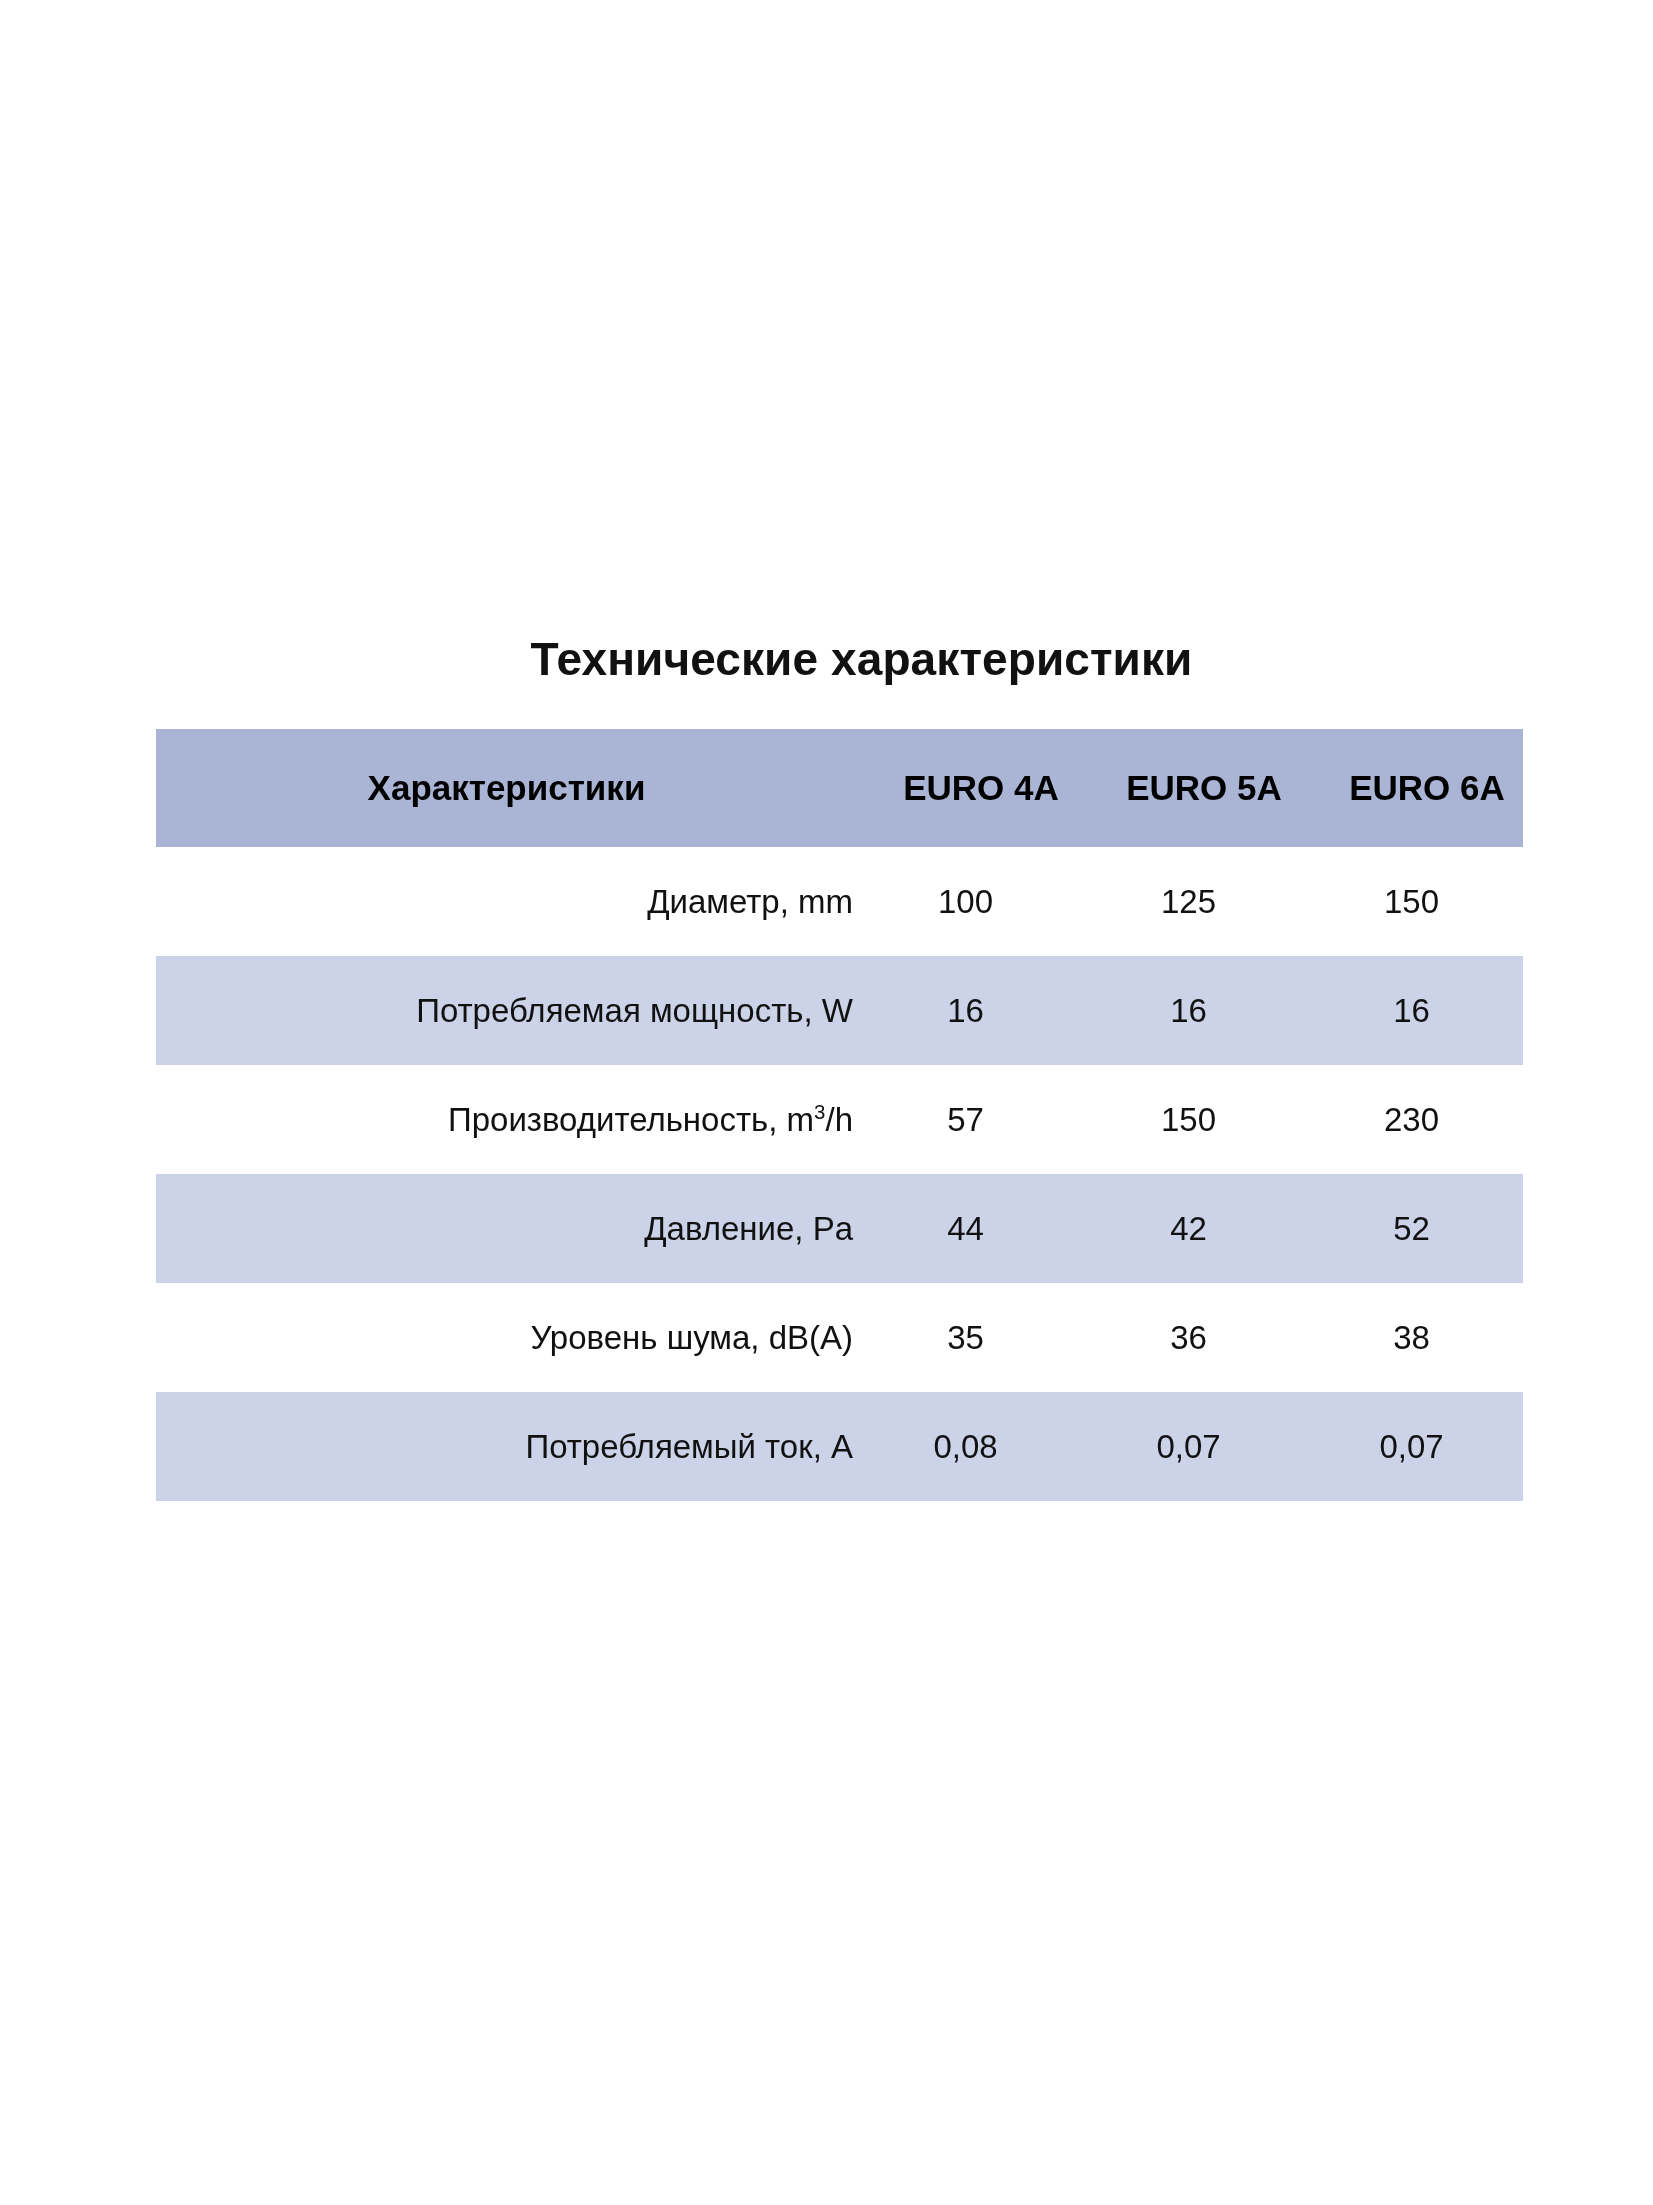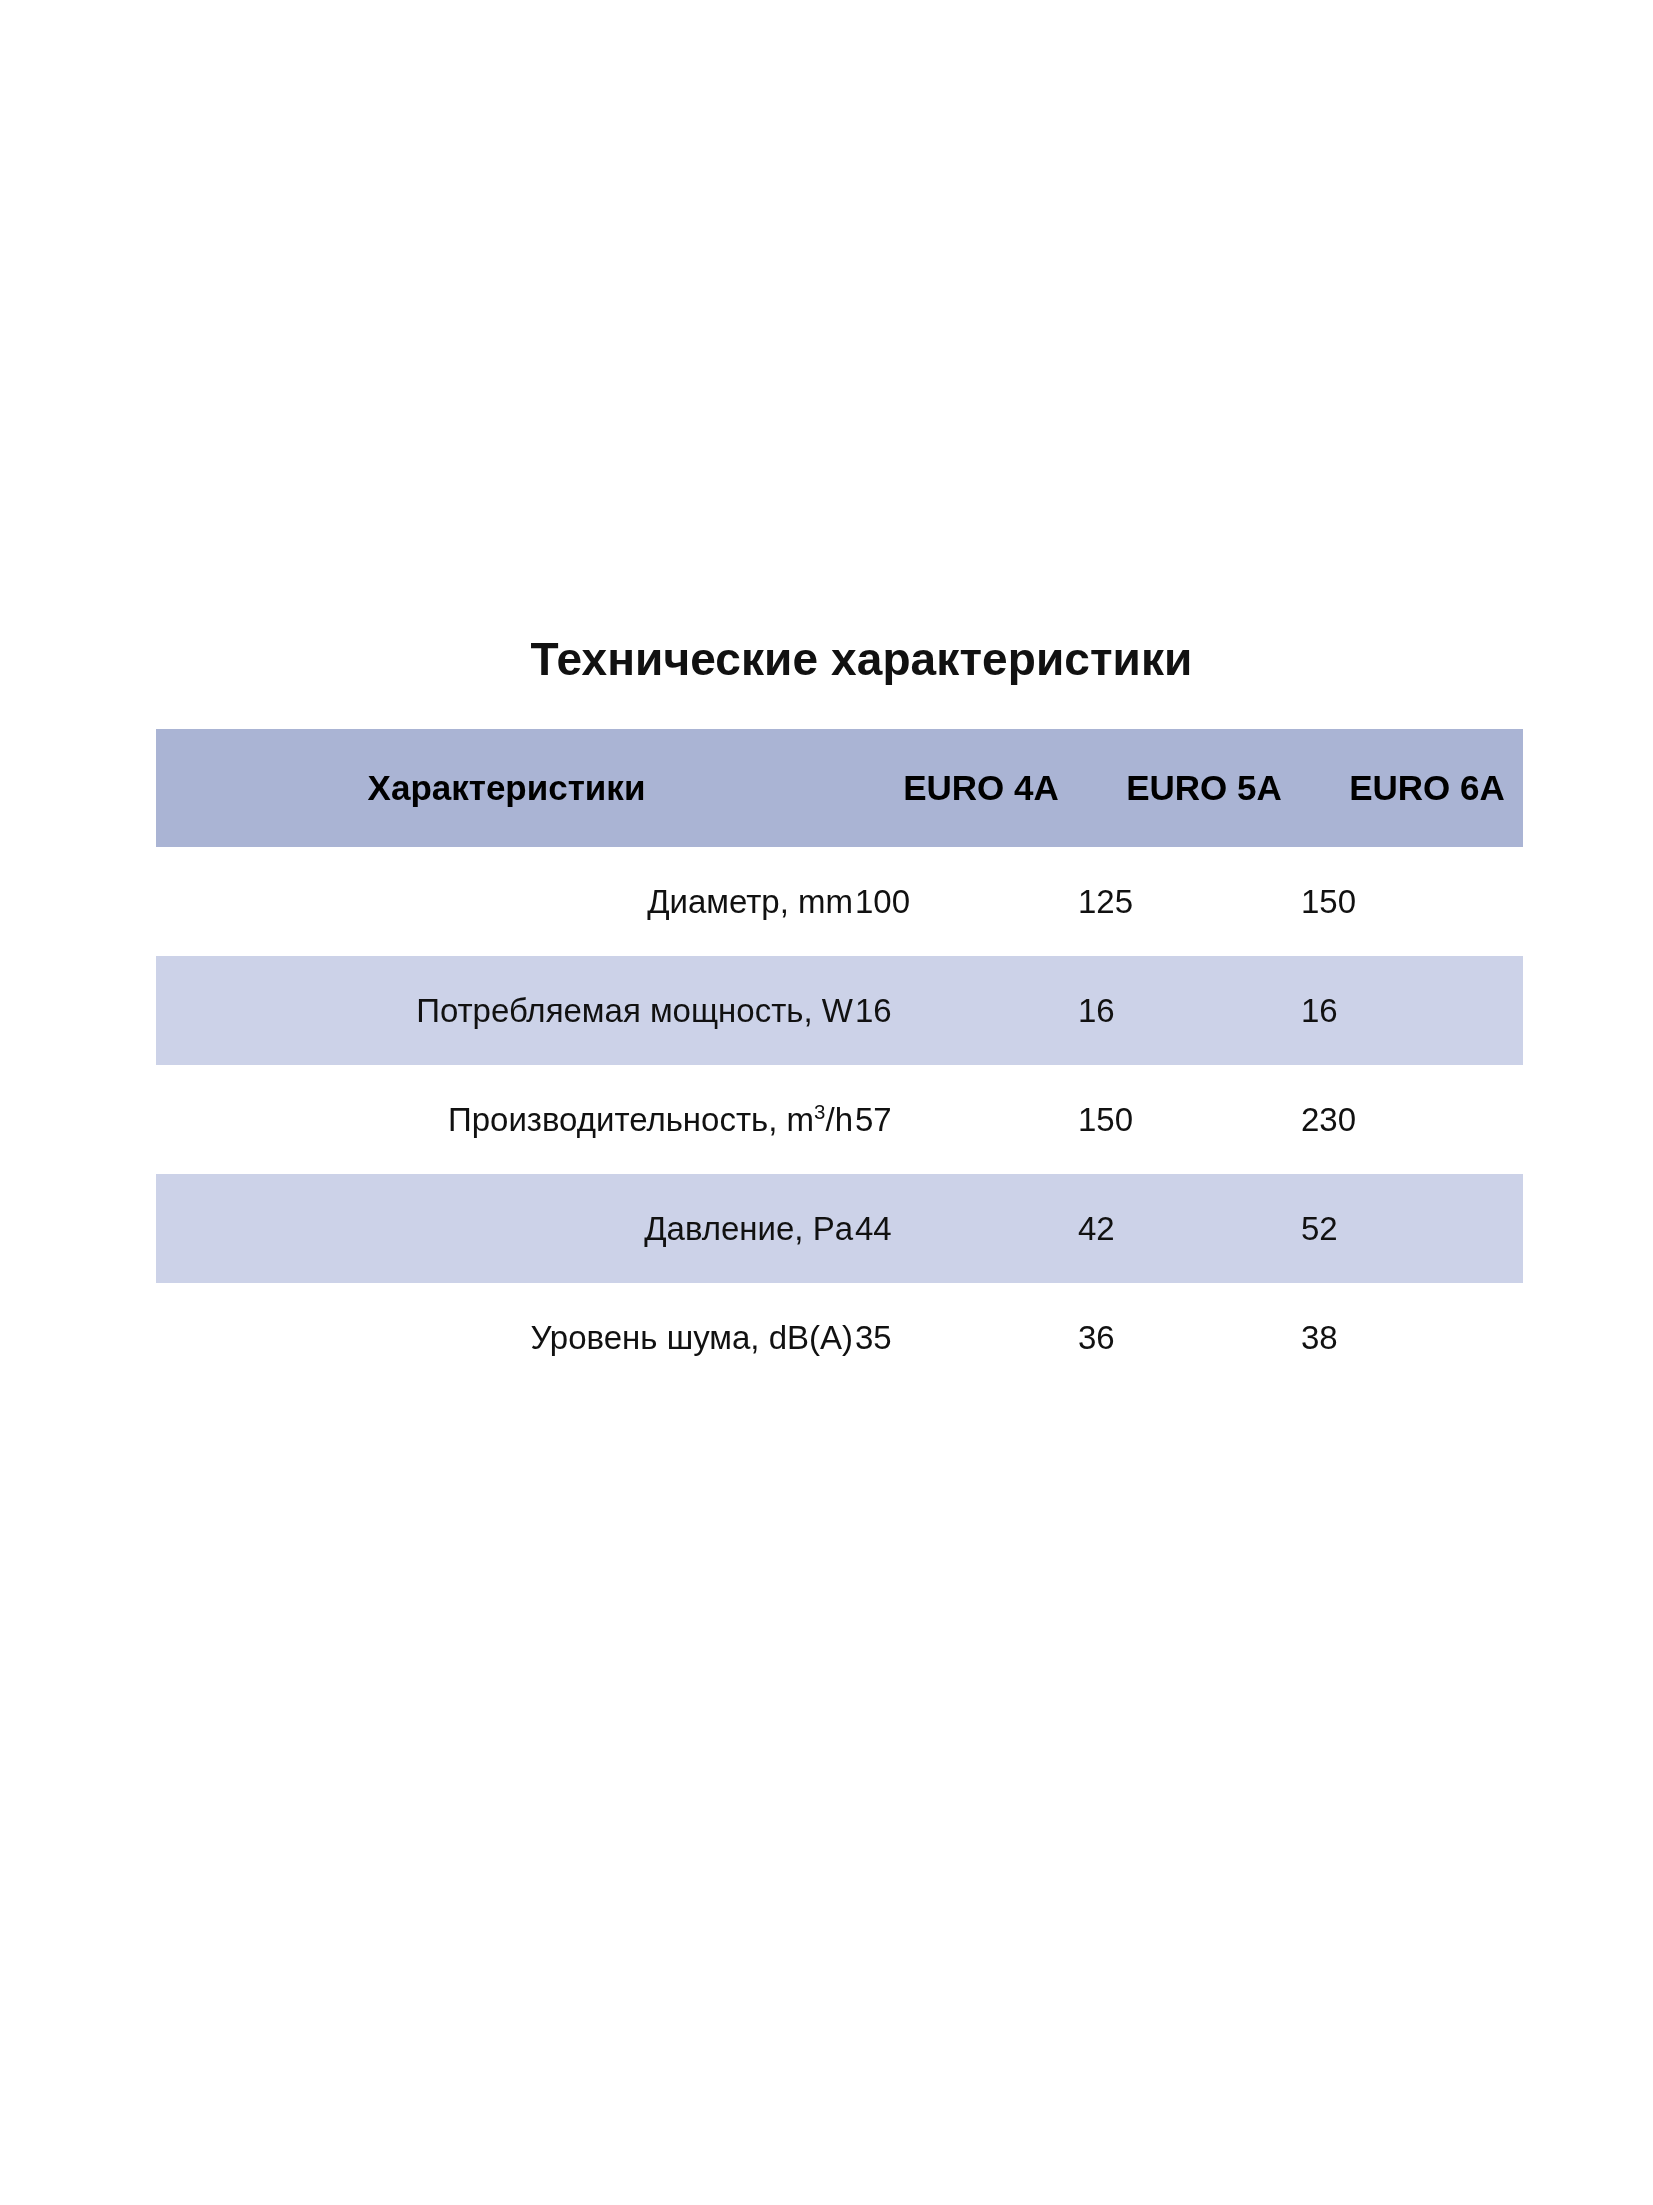--- a/index.html
+++ b/index.html
@@ -71,21 +71,21 @@
     height: 107px;
     font-size: 33px;
     color: #111111;
     vertical-align: middle;
   }
   tbody td.td-name {
     text-align: right;
     padding-left: 28px;
   }
   tbody td.td-val {
-    text-align: left;
+    text-align: center;
   }
 
   tbody tr.odd td  { background: #ffffff; }
   tbody tr.even td { background: #ccd2e8; }
 
   sup.unit-sup {
     font-size: 0.62em;
     vertical-align: super;
     line-height: 0;
   }
@@ -144,18 +144,24 @@
           <td class="td-val">52</td>
         </tr>
 
         <tr class="odd">
           <td class="td-name">Уровень шума, dB(A)</td>
           <td class="td-val">35</td>
           <td class="td-val">36</td>
           <td class="td-val">38</td>
         </tr>
 
+        <tr class="even">
+          <td class="td-name">Потребляемый ток, A</td>
+          <td class="td-val">0,08</td>
+          <td class="td-val">0,07</td>
+          <td class="td-val">0,07</td>
+        </tr>
 
       </tbody>
     </table>
   </div>
 </div>
 
 
 </body></html>

